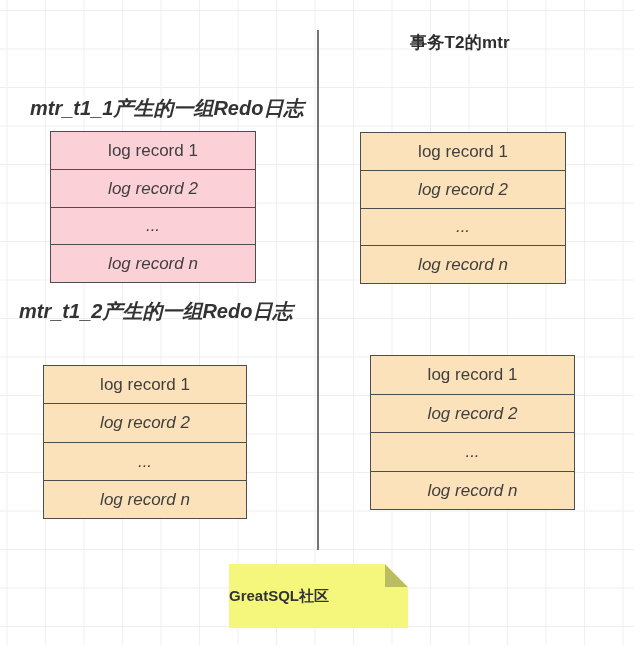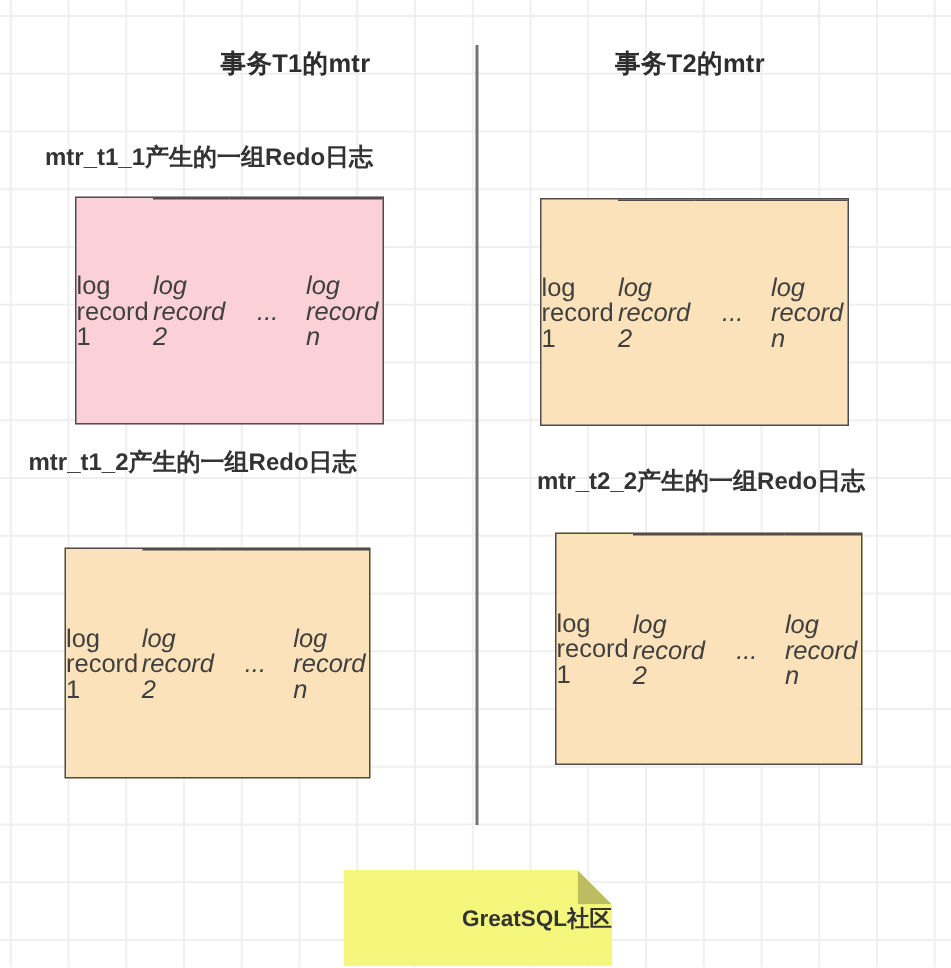--- a/index.html
+++ b/index.html
@@ -38,34 +38,35 @@
     position: absolute;
     left: 317px;
     top: 30px;
     width: 2px;
     height: 520px;
     background: var(--divider, #737373);
   }
 
   .group-label {
     position: absolute;
-    font-size: 16px;
+    font-size: 20px;
     font-weight: 700;
     color: #333333;
     white-space: nowrap;
+    font-style: italic;
   }
   .group-label.g11 { left: 30px;  top: 95px;  }
   .group-label.g12 { left: 19px;  top: 298px; }
   .group-label.g21 { left: 358px; top: 103px; }
   .group-label.g22 { left: 358px; top: 311px; }
 
   .log-table {
     position: absolute;
     display: flex;
-    flex-direction: row;
+    flex-direction: column;
     border: 1.5px solid var(--border, #4d4d4d);
   }
   .log-table.pink   { background: var(--pink-fill, #fbd1d7); }
   .log-table.orange { background: var(--orange-fill, #fbe2ba); }
   .log-table.t11 { left: 50px;  top: 131px; width: 206px; height: 152px; }
   .log-table.t12 { left: 43px;  top: 365px; width: 204px; height: 154px; }
   .log-table.t21 { left: 360px; top: 132px; width: 206px; height: 152px; }
   .log-table.t22 { left: 370px; top: 355px; width: 205px; height: 155px; }
 
   .log-row {
@@ -82,22 +83,21 @@
   .note {
     position: absolute;
     left: 229px;
     top: 564px;
     width: 179px;
     height: 64px;
     background: var(--note-fill, #f5f77d);
     clip-path: polygon(0 0, calc(100% - 23px) 0, 100% 23px, 100% 100%, 0 100%);
     display: flex;
     align-items: center;
-    justify-content: flex-end;
-    margin-top: 16px;
+    justify-content: flex-start;
   }
   .note-fold {
     position: absolute;
     top: 0;
     right: 0;
     width: 23px;
     height: 23px;
     background: var(--note-fold, #bcbd60);
     clip-path: polygon(0 0, 100% 100%, 0 100%);
   }
@@ -106,21 +106,20 @@
     font-weight: 700;
     color: #333333;
     white-space: nowrap;
   }
 </style>
 </head>
 <body>
 
 <div class="canvas">
 
-  <div class="col-title t1">事务T1的mtr</div>
   <div class="col-title t2">事务T2的mtr</div>
 
   <div class="divider"></div>
 
   <div class="group-label g11">mtr_t1_1产生的一组Redo日志</div>
   <div class="log-table pink t11">
     <div class="log-row">log record 1</div>
     <div class="log-row">log record 2</div>
     <div class="log-row">...</div>
     <div class="log-row">log record n</div>
@@ -134,21 +133,20 @@
     <div class="log-row">log record n</div>
   </div>
 
   <div class="log-table orange t21">
     <div class="log-row">log record 1</div>
     <div class="log-row">log record 2</div>
     <div class="log-row">...</div>
     <div class="log-row">log record n</div>
   </div>
 
-  <div class="group-label g22">mtr_t2_2产生的一组Redo日志</div>
   <div class="log-table orange t22">
     <div class="log-row">log record 1</div>
     <div class="log-row">log record 2</div>
     <div class="log-row">...</div>
     <div class="log-row">log record n</div>
   </div>
 
   <div class="note">
     <div class="note-fold"></div>
     <span class="note-text">GreatSQL社区</span>

